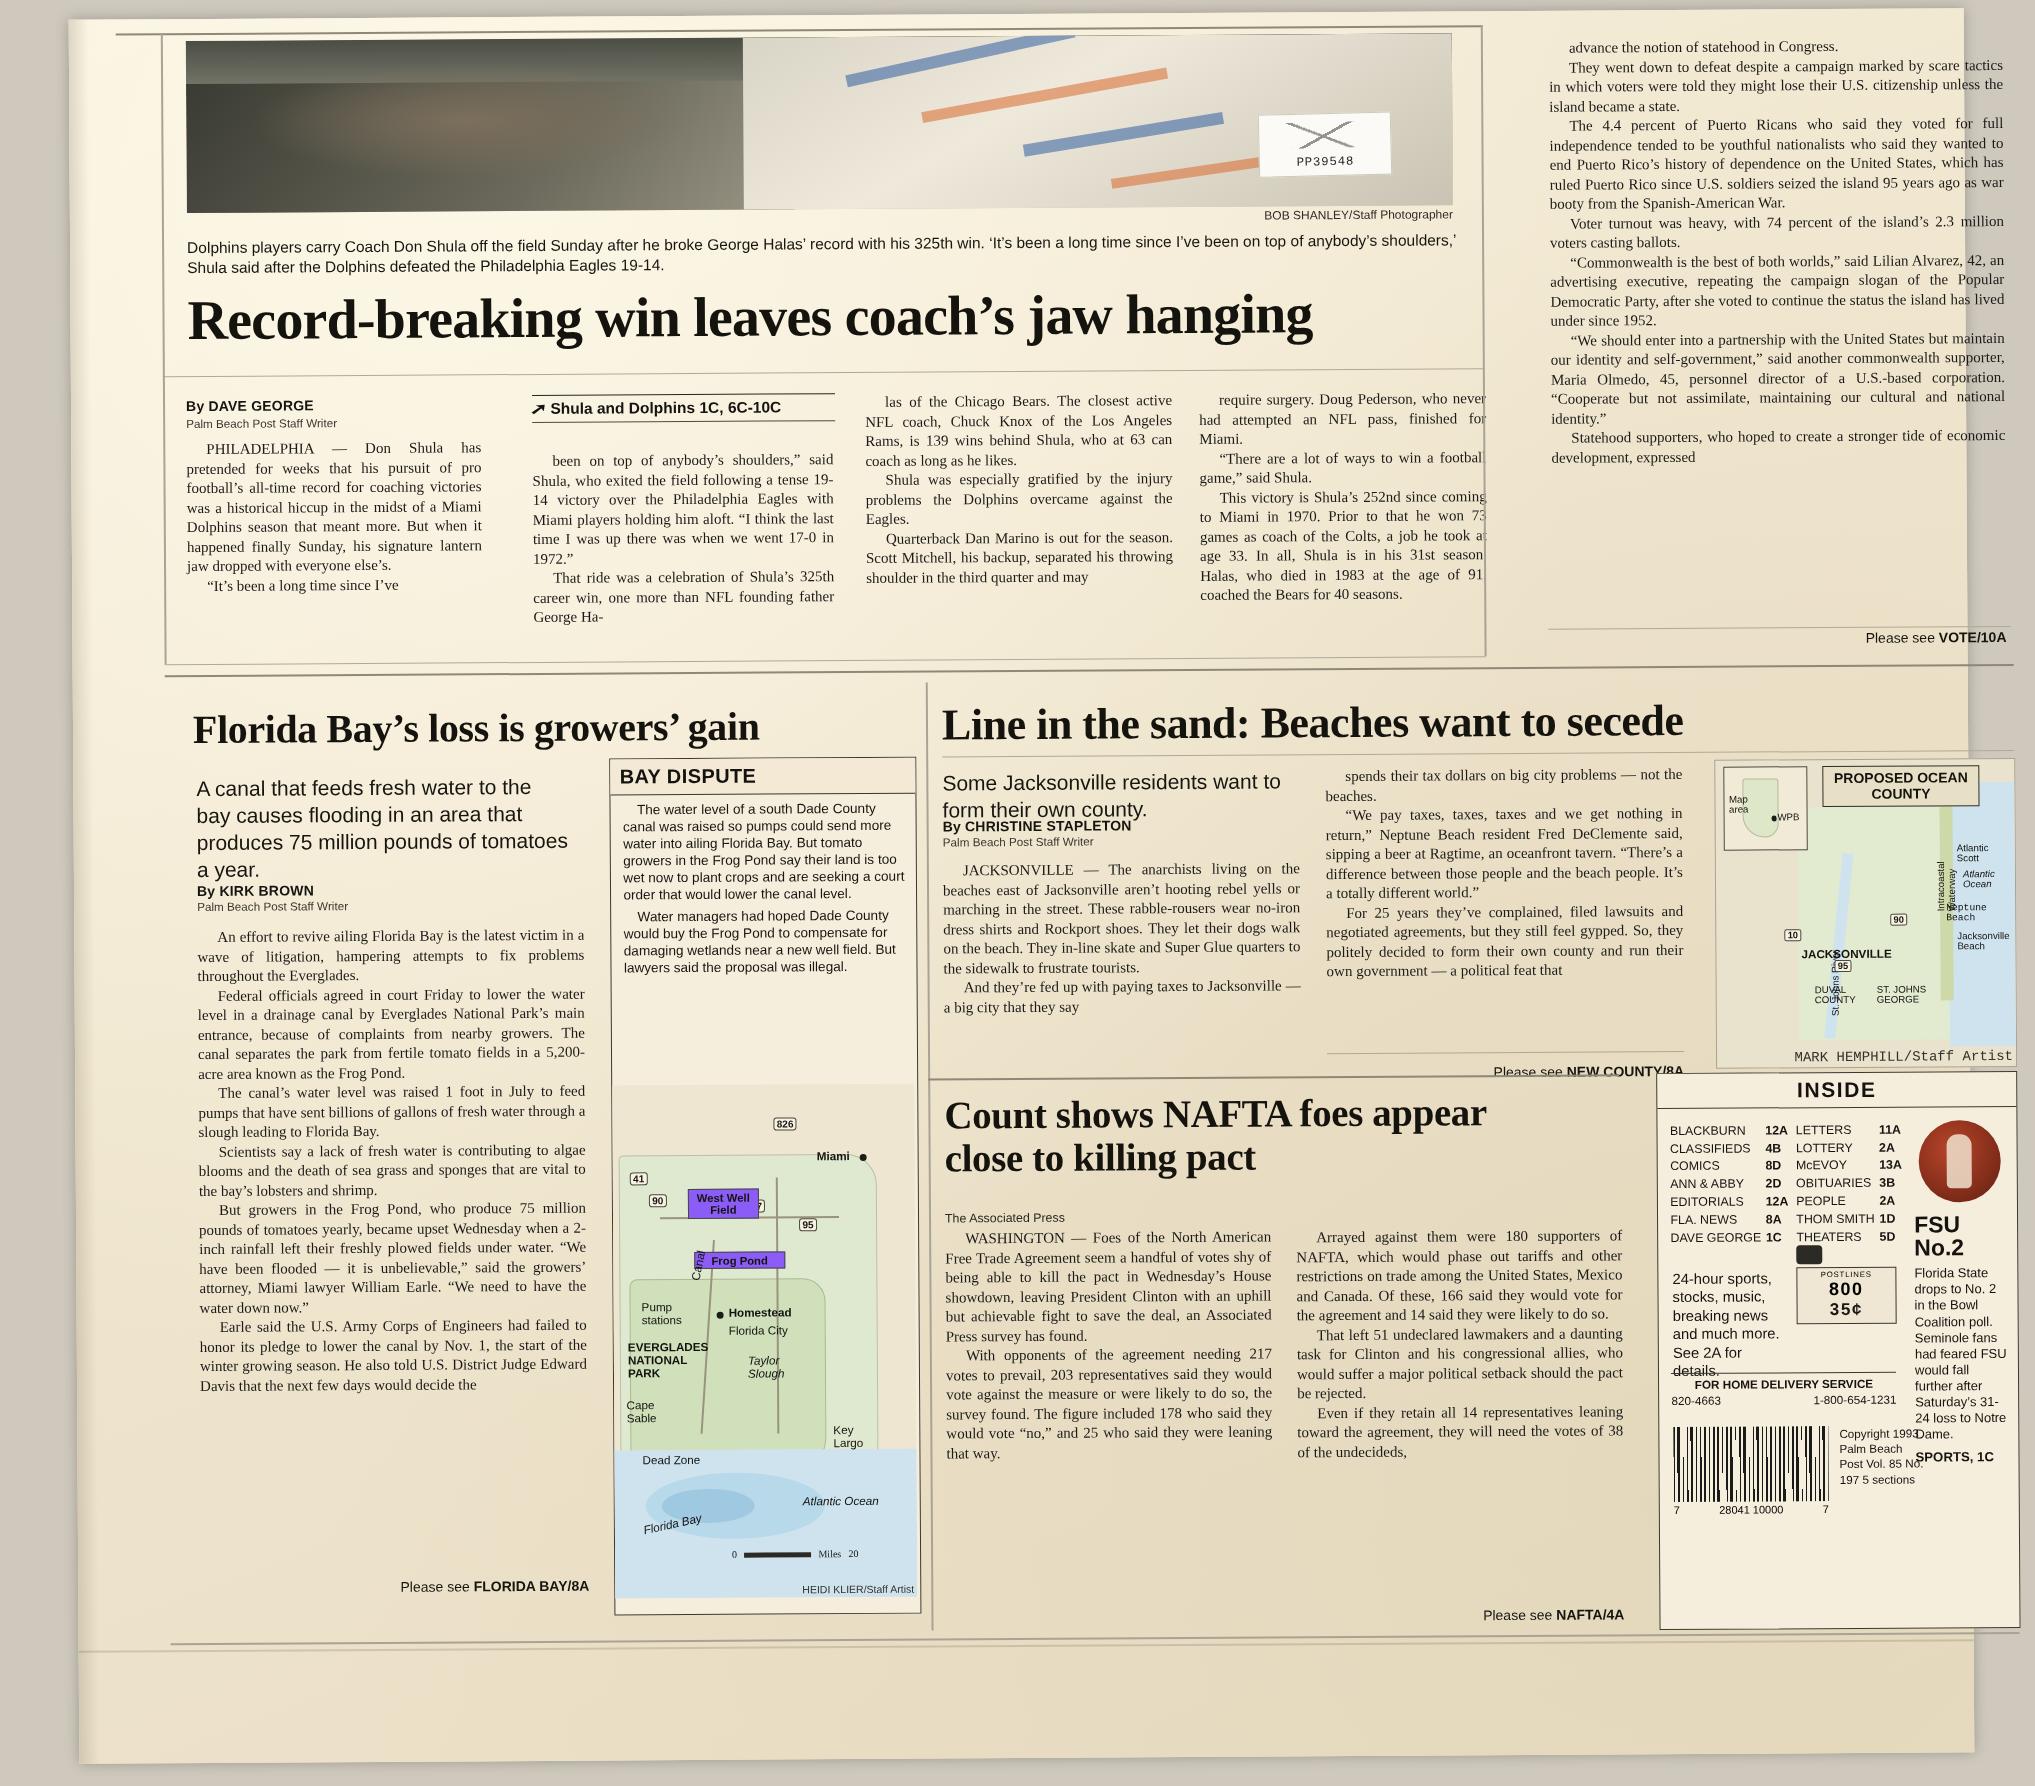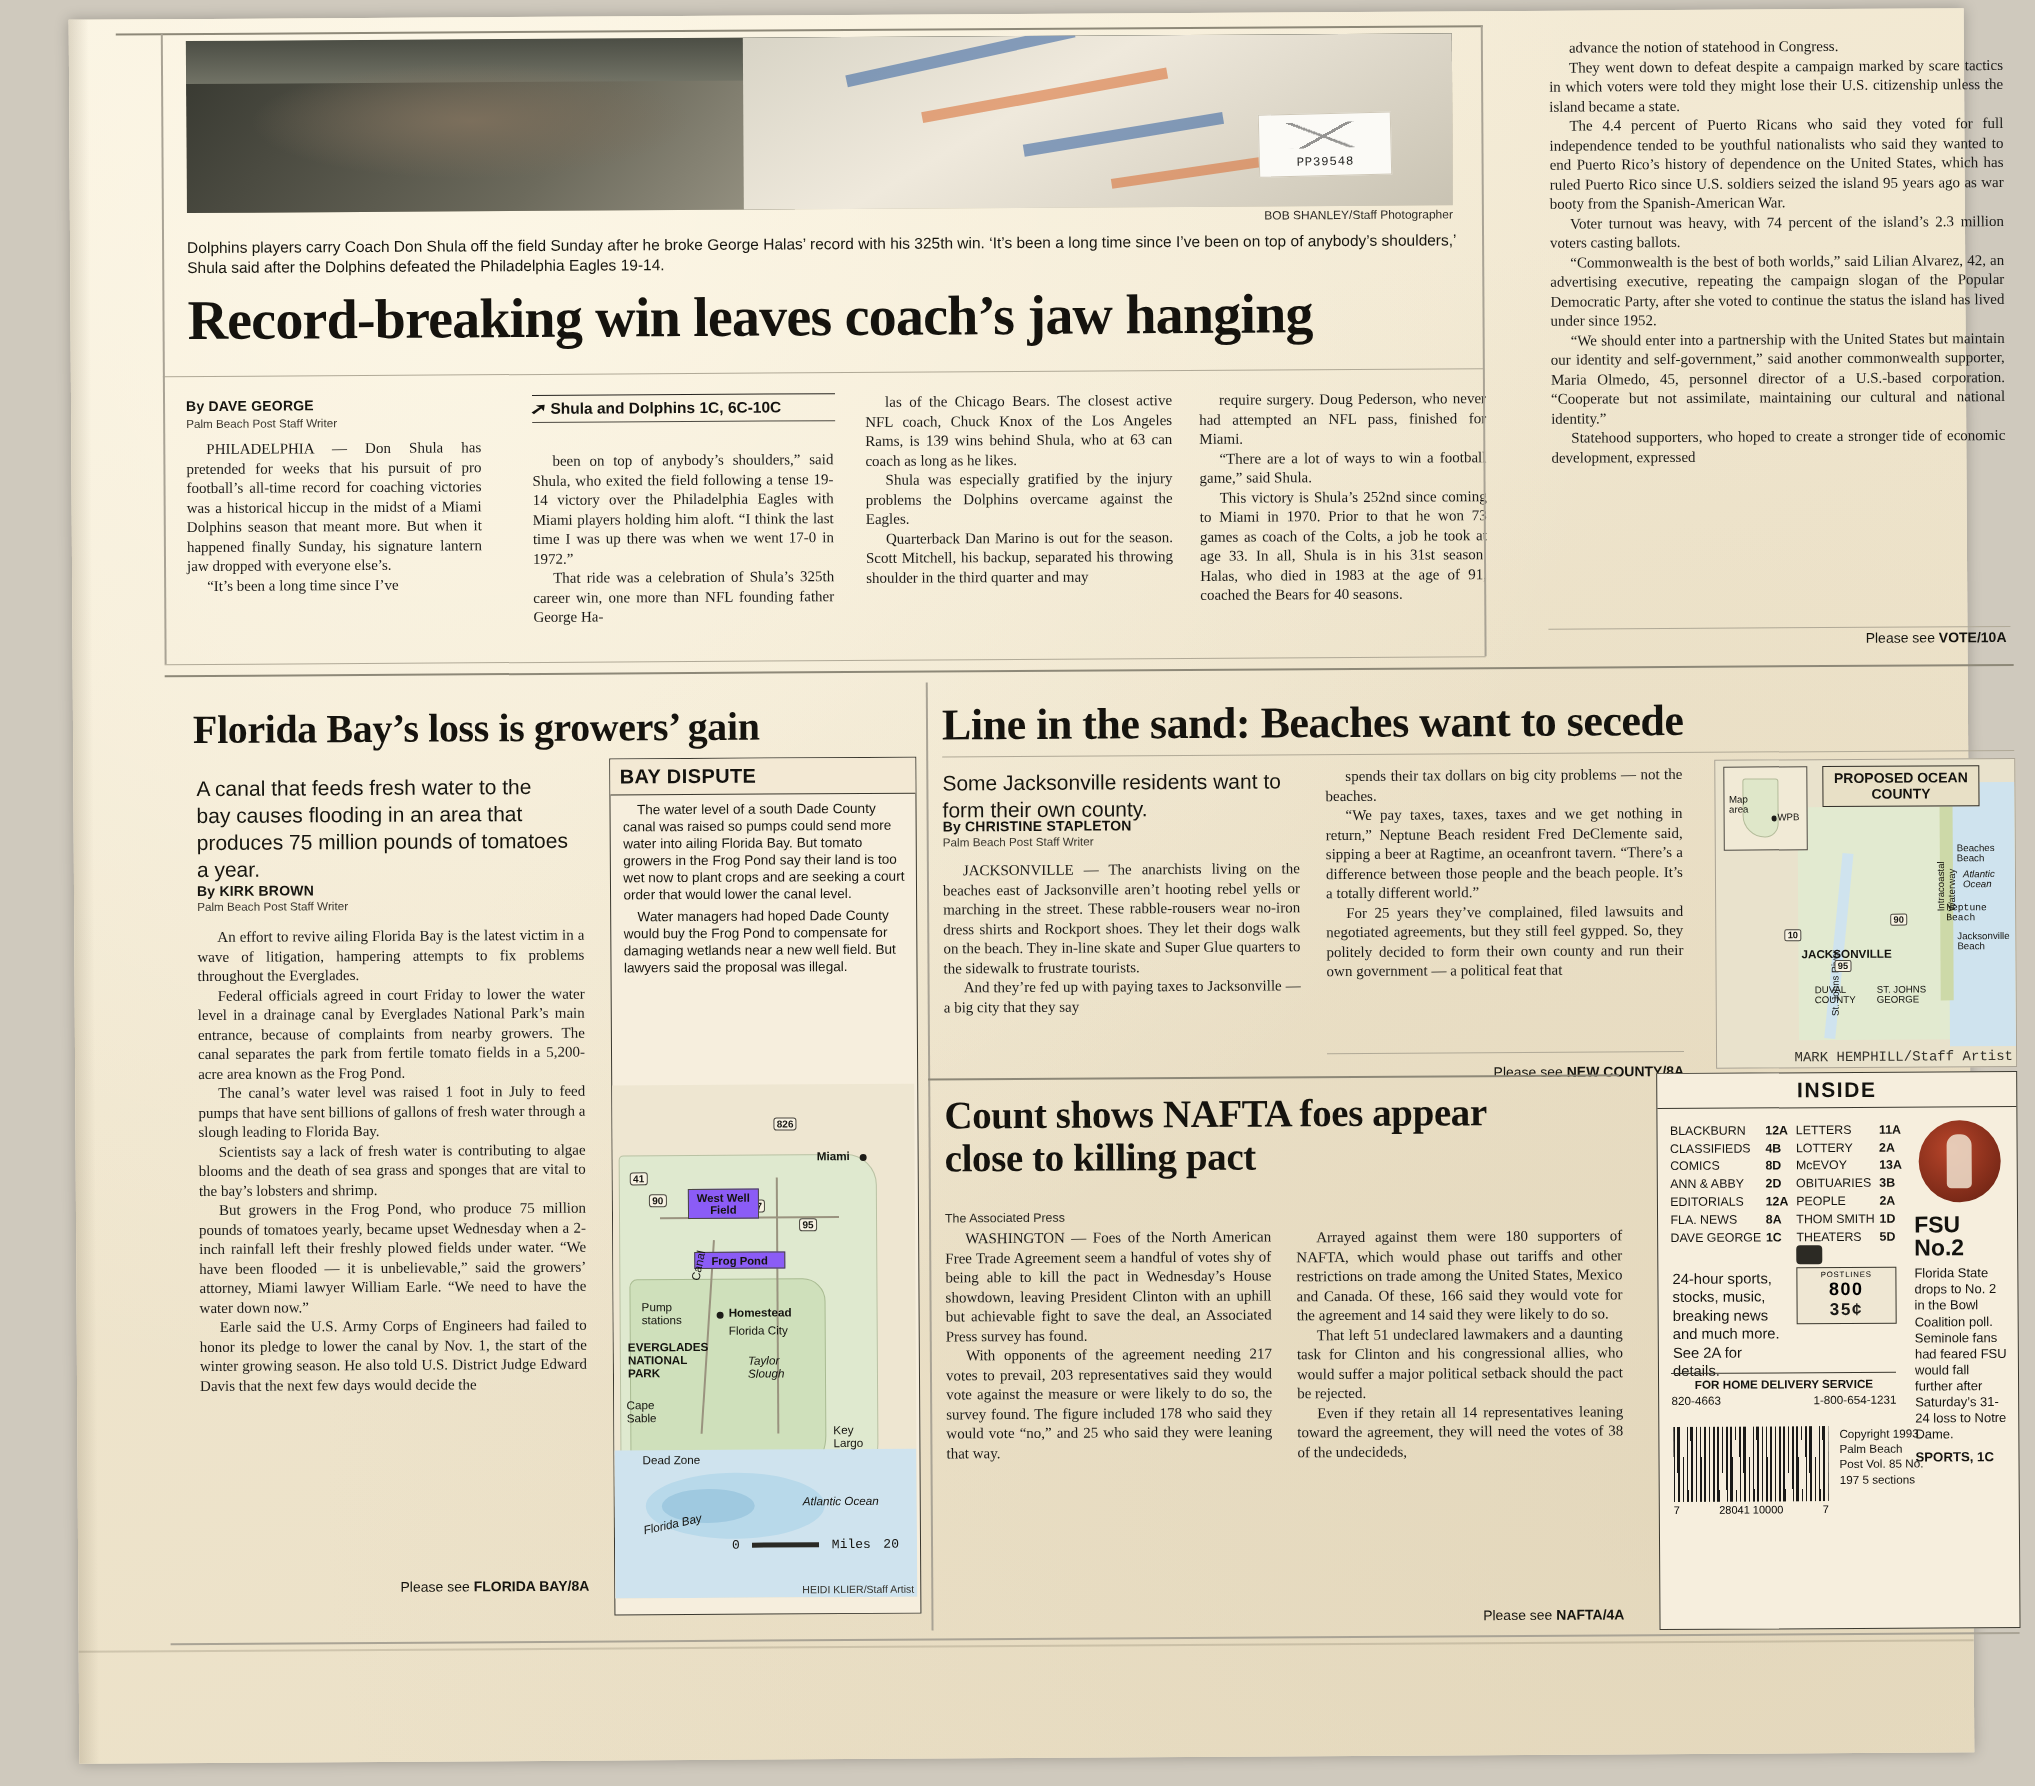--- a/index.html
+++ b/index.html
@@ -125,21 +125,21 @@
   .rd1{left:47px;top:132px;width:179px;height:2.3px;}
   .rd2{left:163px;top:93px;width:2.3px;height:256px;}
   .rd3{left:93px;top:155px;width:2.3px;height:194px;transform:rotate(4deg);}
   .shield{position:absolute;font-family:"Liberation Sans",sans-serif;font-size:10px;font-weight:bold;color:#14130f;
     background:#f7f2e2;border:1.2px solid #4a4740;border-radius:3.1px;padding:0 2.3px;}
   .maplabel{position:absolute;font-family:"Liberation Sans",sans-serif;font-size:11.7px;color:#14130f;}
   .maplabel.bold{font-weight:bold;}
   .mapbox-lbl{position:absolute;background:#8b5cf6;border:1.2px solid #4a4740;font-family:"Liberation Sans",sans-serif;
     font-size:11.3px;font-weight:bold;color:#14130f;padding:1.6px 3.9px;text-align:center;}
   .dot{position:absolute;width:7px;height:7px;background:#1d1c18;border-radius:50%;}
-  .scalebar{position:absolute;left:117px;top:453px;font-family:Liberation Mono, monospace;font-size:13px;color:#14130f;}
+  .scalebar{position:absolute;left:117px;top:464px;font-family:Liberation Serif, serif;font-size:10px;color:#14130f;}
   .scalebar .bar{display:inline-block;width:67px;height:4.7px;background:#2b2a25;vertical-align:middle;margin:0 4.7px;}
 
   
   .head3{position:absolute;left:869px;top:685px;width:1072px;font-size:44px;font-weight:bold;letter-spacing:-0.5px;color:#15130e;}
   .deck3{position:absolute;left:869px;top:755px;width:357px;font-family:"Liberation Sans",sans-serif;font-size:21px;line-height:1.3;color:#16150f;}
   .ls-c1{position:absolute;left:869px;top:823px;width:357px;}
   .ls-c2{position:absolute;left:1252px;top:755px;width:357px;}
   .ls-seealso{position:absolute;left:1252px;top:1053px;width:357px;}
 
   
@@ -386,21 +386,21 @@
       <div class="oc-inset">
         <div class="fl"></div>
         <div class="oc-lbl" style="left:4.7px;top:26.4px;width:28px;line-height:1.05;">Map area</div>
         <div class="dot" style="left:47px;top:48px;width:5.4px;height:5.4px;"></div>
         <div class="oc-lbl" style="left:53px;top:44px;">WPB</div>
       </div>
       <div class="oc-lbl b" style="left:85px;top:165px;">JACKSONVILLE</div>
       <div class="oc-lbl" style="left:98px;top:225px;width:47px;line-height:1.05;">DUVAL COUNTY</div>
       <div class="oc-lbl" style="left:160px;top:225px;width:54px;line-height:1.05;">ST. JOHNS GEORGE</div>
       <div class="oc-lbl" style="left:247px;top:110px;width:37px;line-height:1.05;font-style:italic;">Atlantic Ocean</div>
-      <div class="oc-lbl" style="left:241px;top:84px;width:40px;line-height:1.02;">Beaches Beach</div>
+      <div class="oc-lbl" style="left:241px;top:84px;width:40px;line-height:1.02;">Atlantic Scott</div>
       <div class="oc-lbl" style="left:230px;top:144px;width:40px;line-height:1.02;font-family:Liberation Mono, monospace;">Neptune Beach</div>
       <div class="oc-lbl" style="left:241px;top:172px;width:42px;line-height:1.02;">Jacksonville Beach</div>
       <div class="oc-lbl rot" style="left:219px;top:152px;">Intracoastal Waterway</div>
       <div class="oc-lbl rot" style="left:113px;top:256px;">St. Johns River</div>
       <div class="oc-shield" style="left:68px;top:169px;">10</div>
       <div class="oc-shield" style="left:118px;top:200px;">95</div>
       <div class="oc-shield" style="left:174px;top:154px;">90</div>
       <div class="oc-cred">MARK HEMPHILL/Staff Artist</div>
     </div>
 

